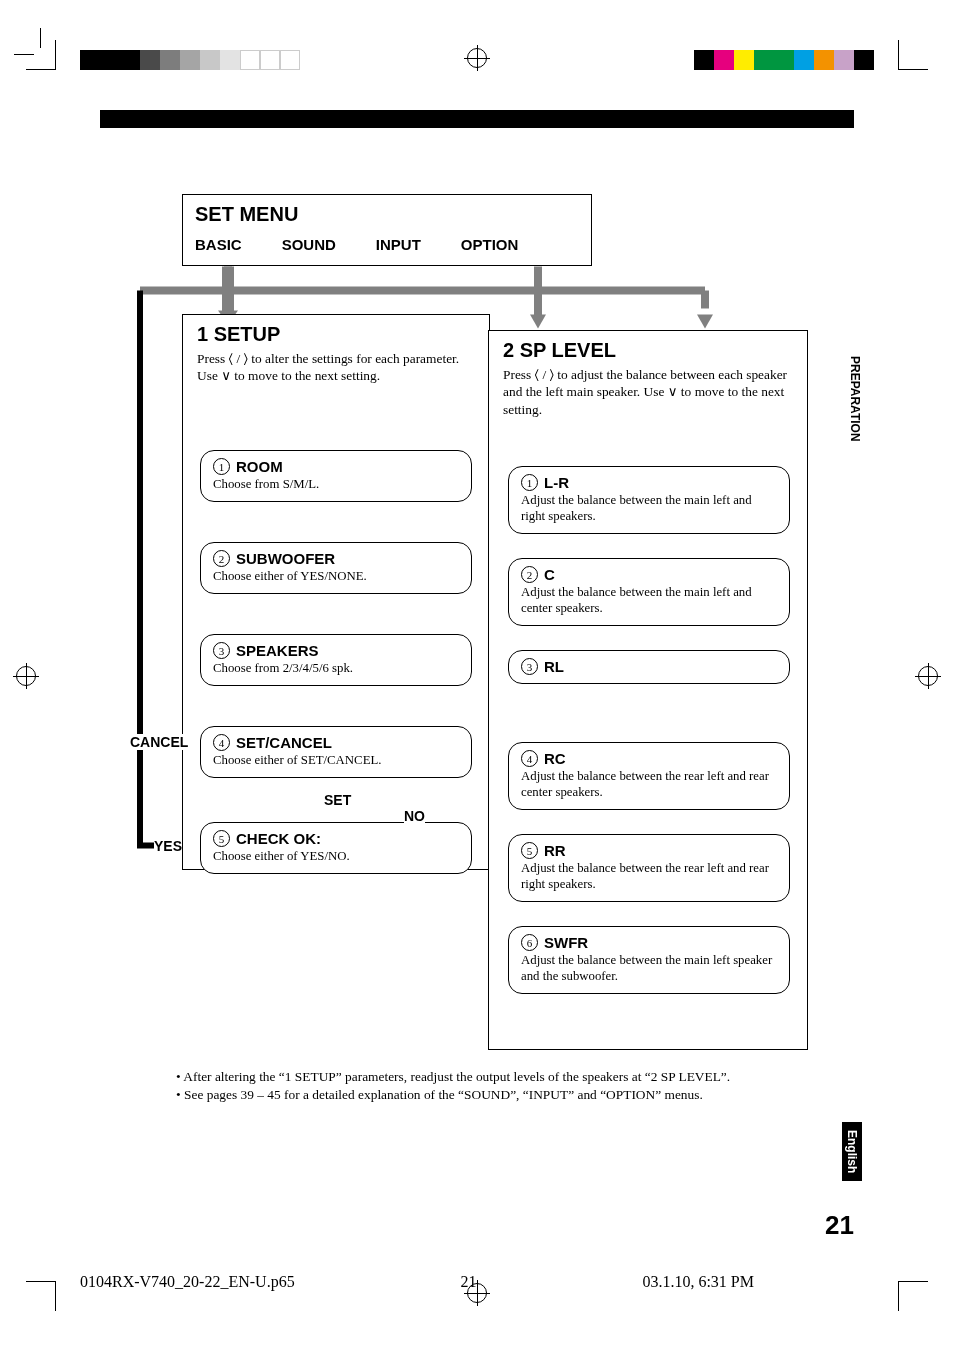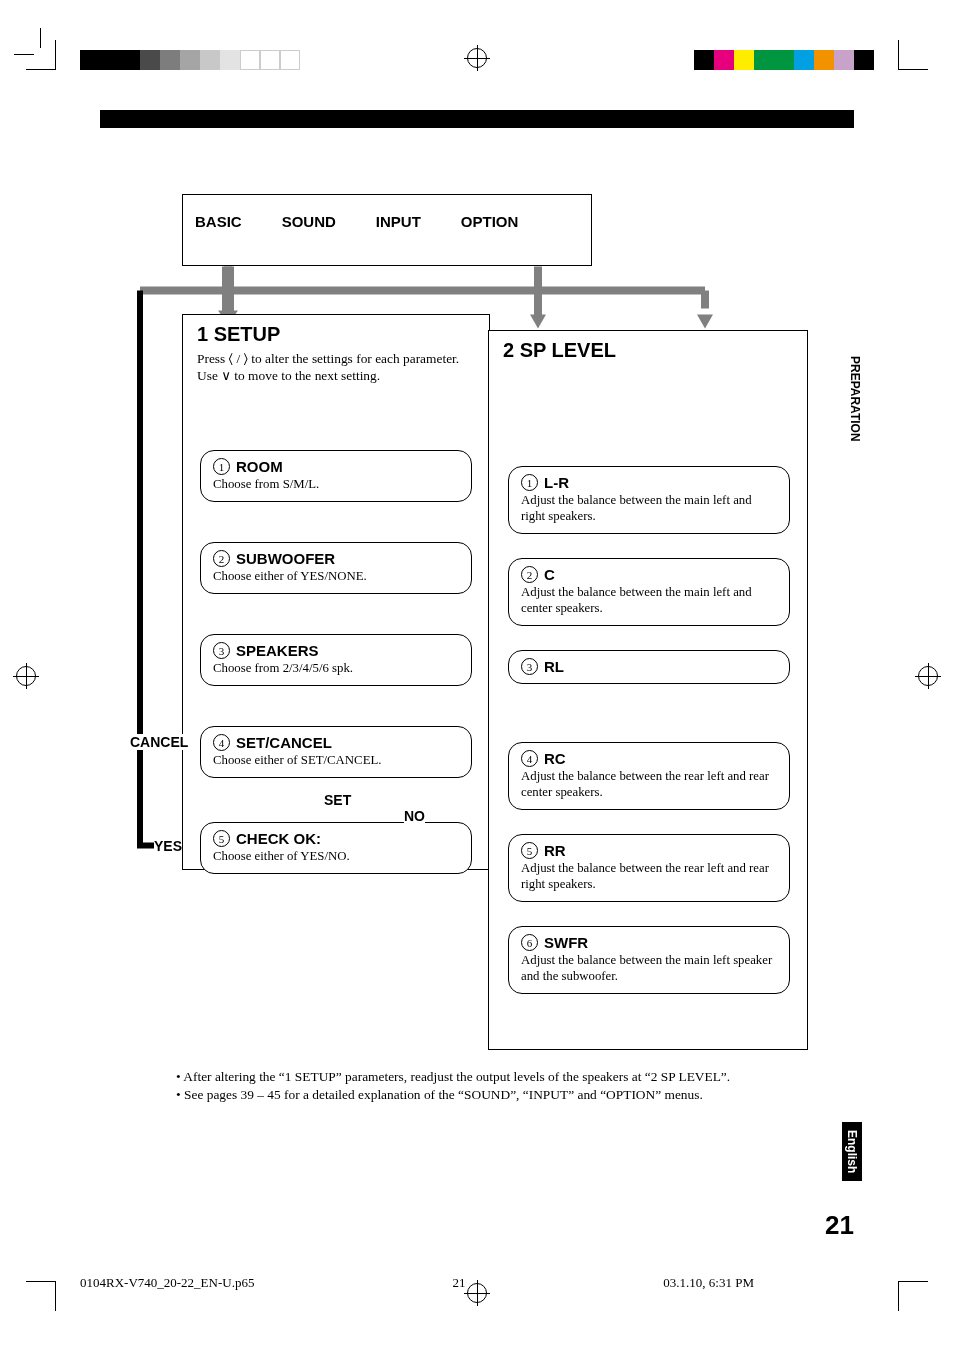--- a/index.html
+++ b/index.html
@@ -28,21 +28,21 @@
   .page { position: absolute; top: 100px; left: 100px; right: 100px; bottom: 100px; }
   .black-bar { position: absolute; top: 10px; left: 0; right: 0; height: 18px; background: #000; display:flex; align-items:center; justify-content:flex-end; padding-right: 8px; }
   .black-bar-text { color:#fff; font-family: Arial, sans-serif; font-weight:bold; font-size:11px; letter-spacing:0.5px;margin-top:36px; }
   
   .side-tab { position:absolute; right:-8px; font-family: Arial, sans-serif; font-weight:bold; font-size:12px; writing-mode: vertical-rl; text-align:center; padding: 2px 0; }
   .side-tab.prep { top: 254px; }
   .side-tab.eng { bottom: 70px; background:#000; color:#fff; padding: 8px 3px; }
   
   .pagenum { position:absolute; right:0; bottom:10px; font-family: Arial, sans-serif; font-weight:bold; font-size:26px; }
   
-  .footer { position:absolute; bottom: -40px; left: 0; right: 0; display:flex; justify-content:space-between; font-size:13px; color:#000;text-align:center; }
+  .footer { position:absolute; bottom: -40px; left: 0; right: 0; display:flex; justify-content:space-between; font-size:16px; color:#000;text-align:center; }
   .footer .fl { margin-left: -20px; }
   .footer .fc { }
   .footer .fr { margin-right: 100px; }
   
   
   .diagram { position:absolute; top: 90px; left: 0; right: 32px; bottom: 180px; }
   
   .menubox { position:absolute; border: 1.5px solid #000; background:#fff; }
   .set-menu { top: 4px; left: 82px; width: 410px; height: 72px; padding: 8px 12px; }
   .set-menu-title { font-family: Arial, sans-serif; font-weight: bold; font-size: 20px; }
@@ -176,35 +176,37 @@
         <rect x="500" y="514" width="12" height="16"></rect>
           <polygon points="494,528 518,528 506,544"></polygon>
         <rect x="500" y="606" width="12" height="16"></rect>
           <polygon points="494,620 518,620 506,636"></polygon>
         <rect x="500" y="698" width="12" height="16"></rect>
           <polygon points="494,712 518,712 506,728"></polygon>
       </g>
     </svg>
 
     <div class="menubox set-menu">
+      <div class="set-menu-title">SET MENU</div>
       <div class="menu-row">
         <span>BASIC</span>
         <span>SOUND</span>
         <span>INPUT</span>
         <span>OPTION</span>
       </div>
     </div>
 
     <div class="colbox col-left">
       <div class="col-title">1   SETUP</div>
       <div class="col-desc">Press 〈 / 〉 to alter the settings for each parameter. Use ∨ to move to the next setting.</div>
     </div>
 
     <div class="colbox col-right">
       <div class="col-title">2   SP LEVEL</div>
+      <div class="col-desc">Press 〈 / 〉 to adjust the balance between each speaker and the left main speaker. Use ∨ to move to the next setting.</div>
     </div>
 
     <div class="stepbox" style="top:260px; left:100px; width:272px;">
       <div class="step-title">
           <span class="circ-num">1</span>
           <span>ROOM</span>
         </div>
       <div class="step-desc">Choose from S/M/L.</div>
     </div>
     <div class="stepbox" style="top:352px; left:100px; width:272px;">

